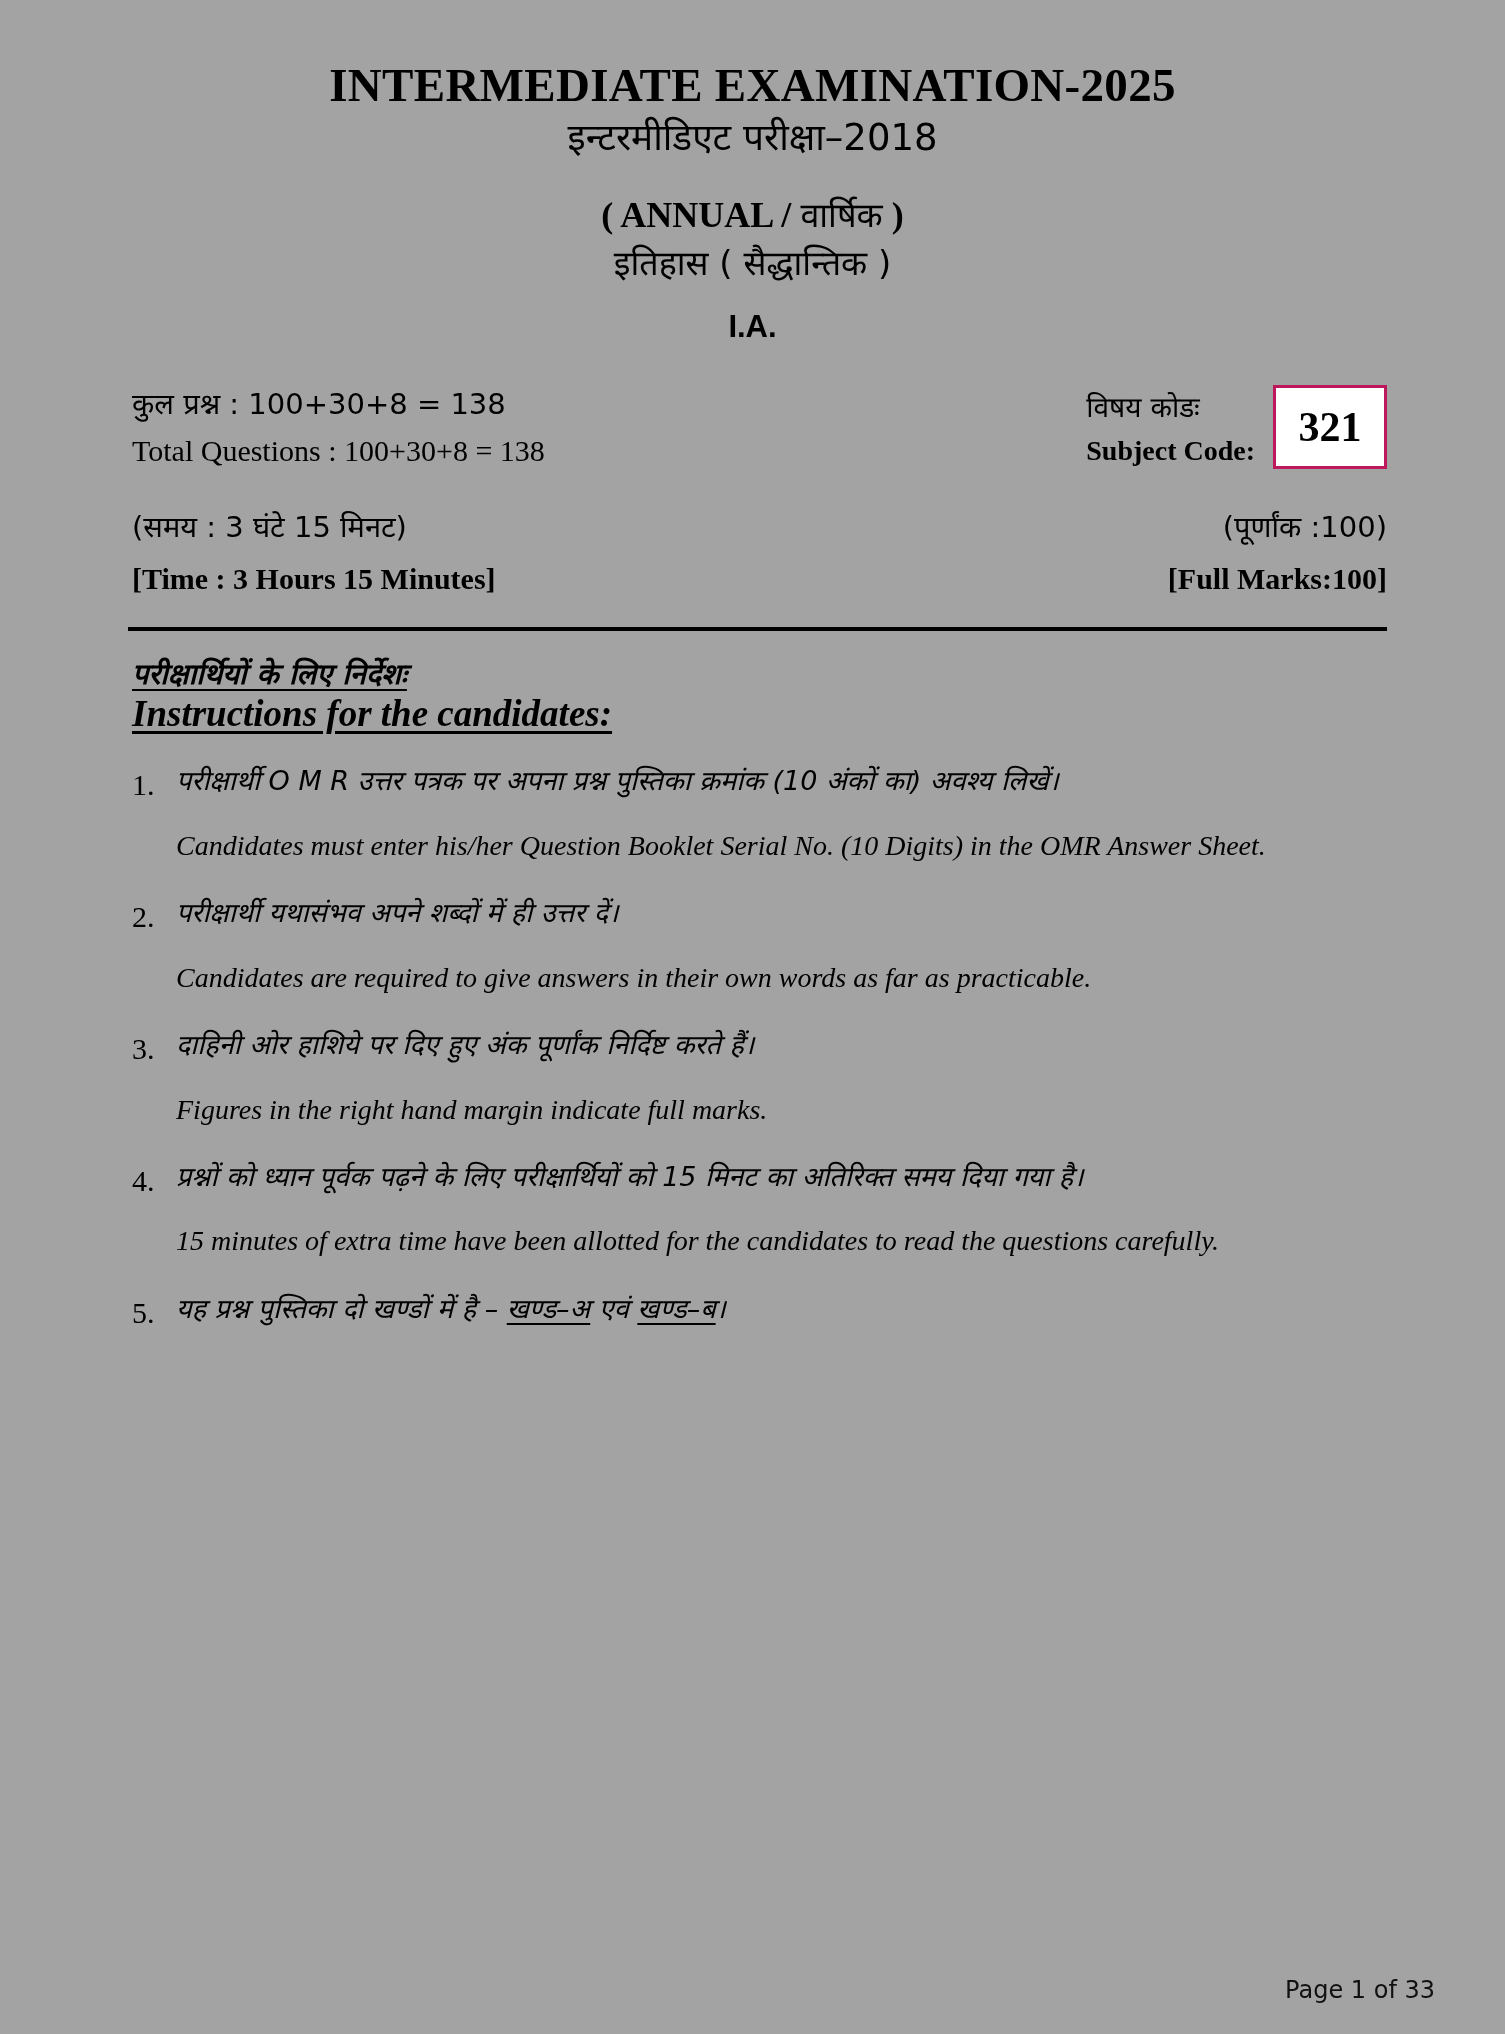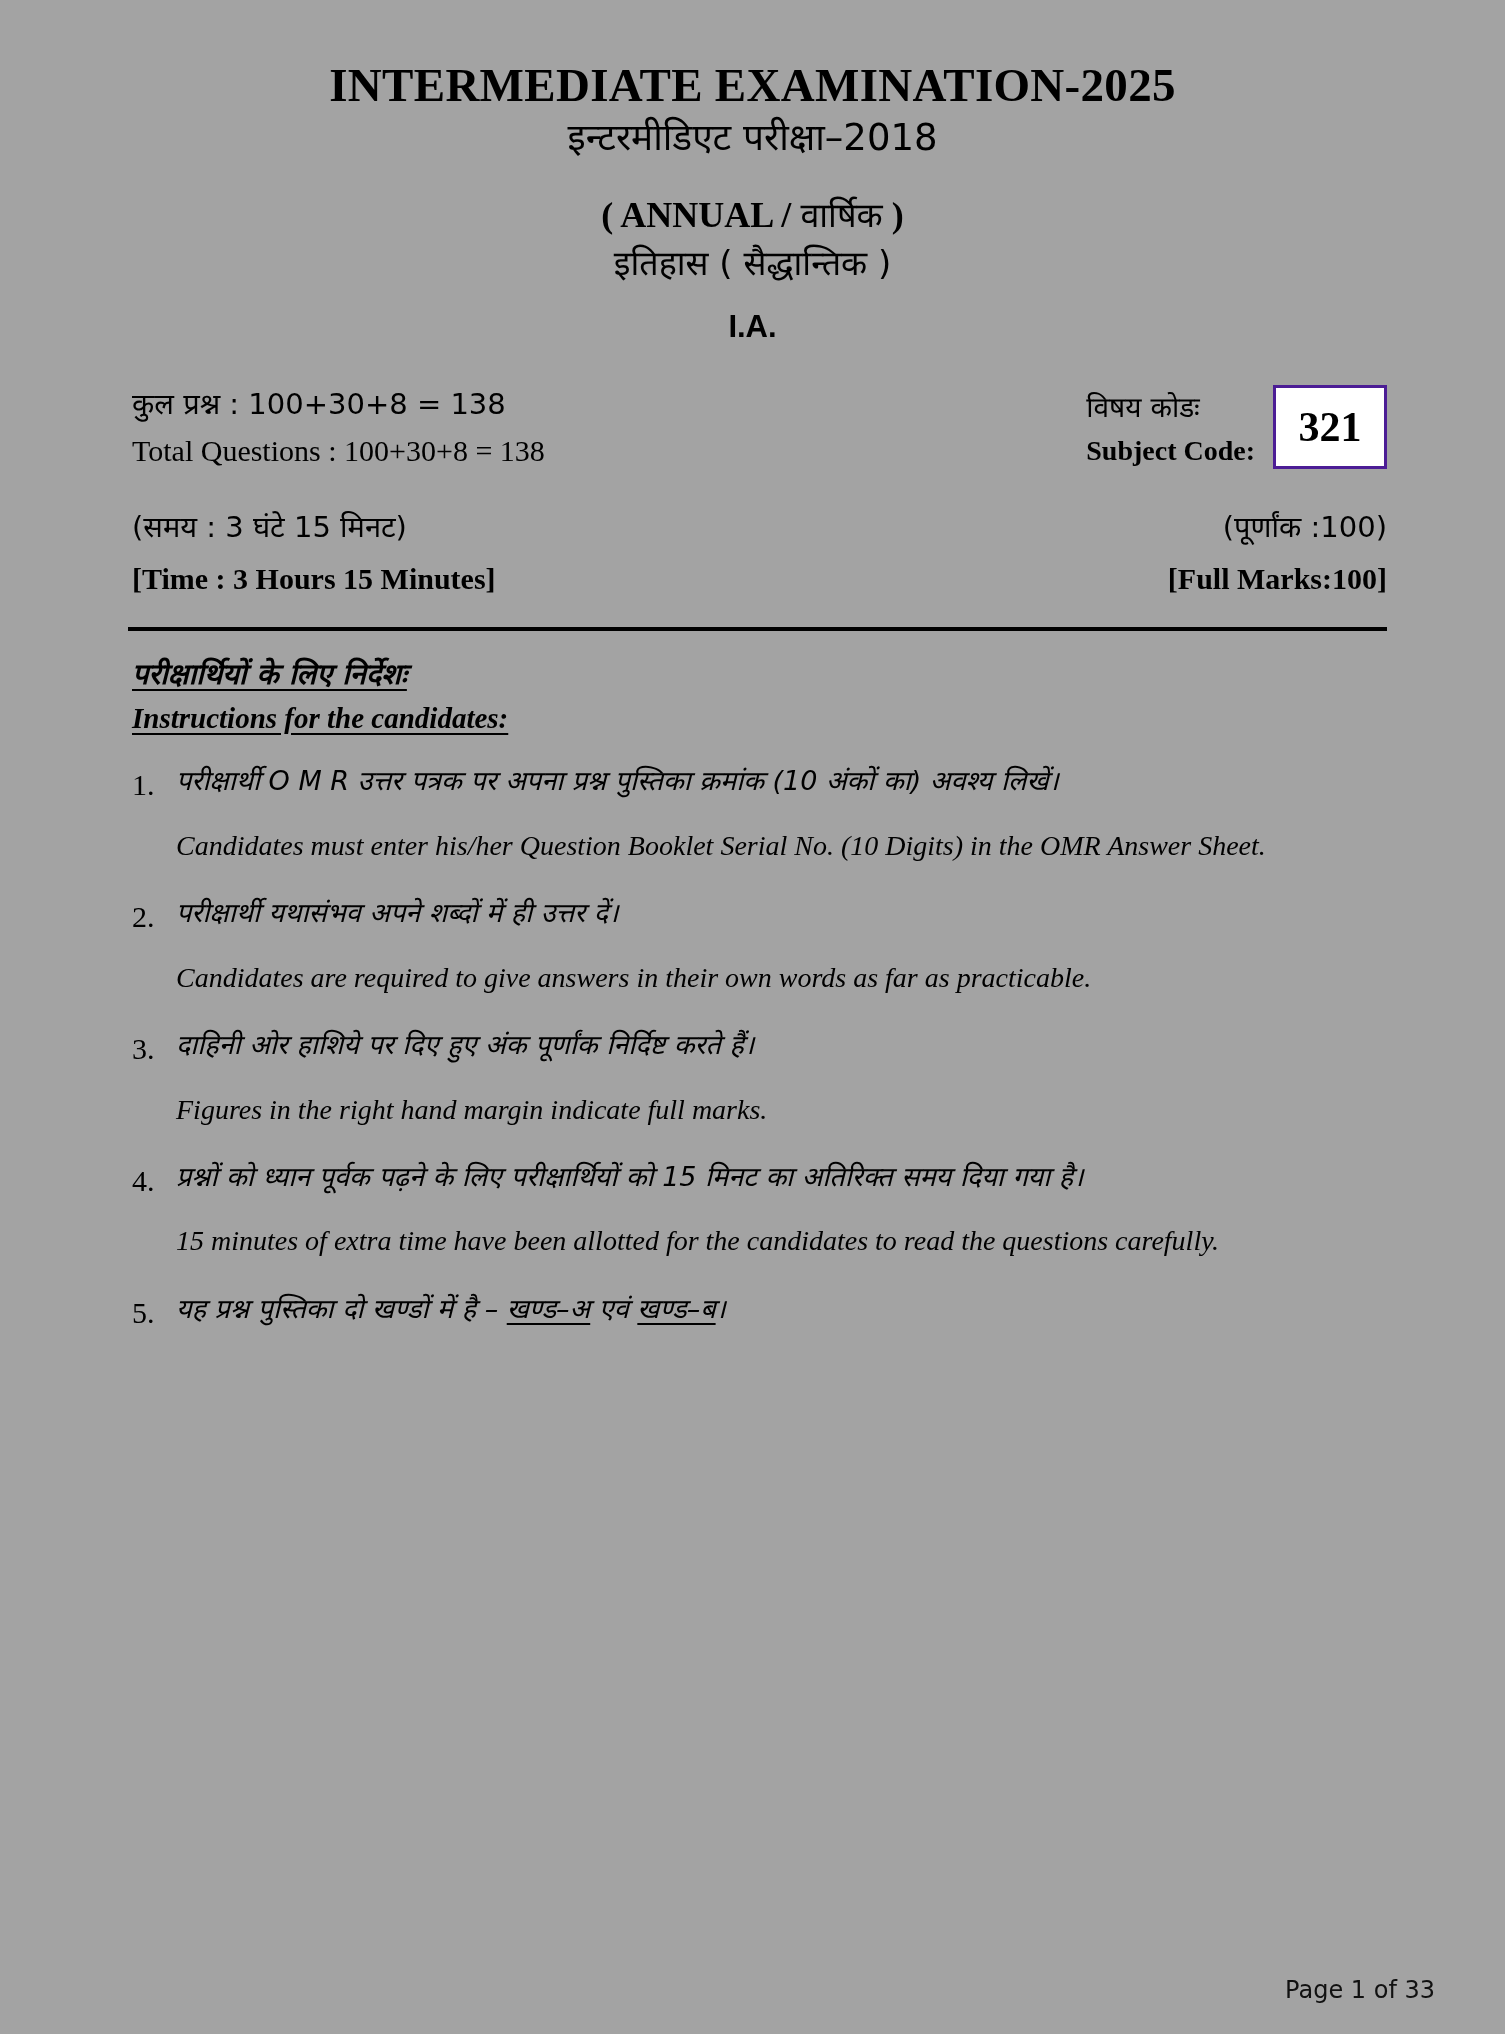--- a/index.html
+++ b/index.html
@@ -114,21 +114,21 @@
   }
   .sc-en {
     font-size: 28px;
     font-weight: bold;
     font-family: "Liberation Serif", "DejaVu Serif", serif;
     line-height: 1.3;
     margin-top: 6px;
     white-space: nowrap;
   }
   .sc-box {
-    border: 3px solid #4c1d95;
+    border: 3px solid #be185d;
     width: 108px;
     height: 78px;
     display: flex;
     align-items: center;
     justify-content: center;
     font-size: 42px;
     font-weight: bold;
     font-family: "Liberation Serif", "DejaVu Serif", serif;
     background: #fff;
   }
@@ -165,22 +165,21 @@
   }
   .instr-head-hi {
     font-size: 29px;
     font-style: italic;
     font-weight: 600;
     text-decoration: underline;
     text-underline-offset: 5px;
     font-family: "DejaVu Sans", "Liberation Sans", sans-serif;
   }
   .instr-head-en {
-    margin-top: 10px;
-    font-size: 29px;
+    font-size: 37px;
     font-style: italic;
     font-weight: bold;
     text-decoration: underline;
     text-underline-offset: 5px;
     font-family: "Liberation Serif", "DejaVu Serif", serif;
   }
 
   .instr-item {
     display: flex;
     margin-top: 26px;

